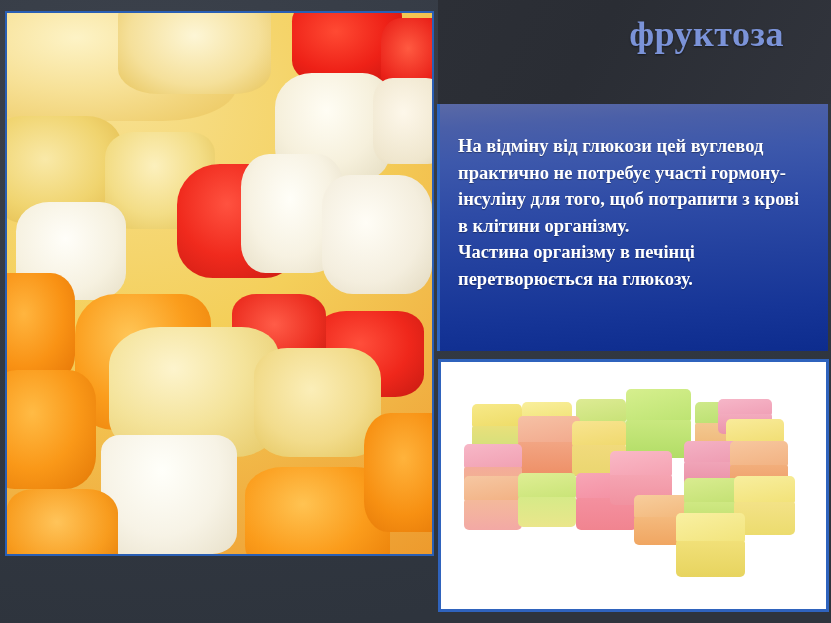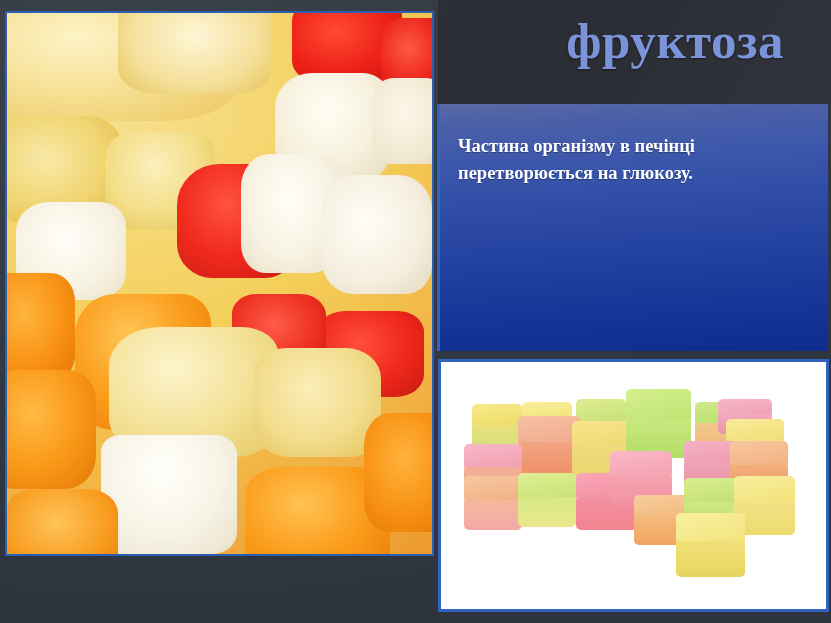--- a/index.html
+++ b/index.html
@@ -55,21 +55,21 @@
     width: 393px;
     height: 104px;
     background: linear-gradient(118deg, #2c2f36 0%, #2a2d34 40%, #31343c 100%);
   }
   #title-text {
     position: absolute;
     left: 438px;
     top: 16px;
     width: 346px;
     text-align: right;
-    font-size: 51px;
+    font-size: 36px;
     font-weight: bold;
     color: #7b93d8;
     letter-spacing: 0.5px;
     line-height: 1;
     text-shadow: 0 1px 2px rgba(0,0,0,0.5);
   }
 
   
   #text-panel {
     position: absolute;
@@ -231,20 +231,21 @@
            background:radial-gradient(ellipse at 45% 38%, #ffc45a 0%, #f89c1e 60%, #e27a07 100%);
            border-radius:24% 28% 24% 26%;"></div>
     </div>
   </div>
 
   <div id="title-band"></div>
   <div id="title-text">фруктоза</div>
 
   <div id="text-panel">
     <div class="body-copy">
+      <p>На відміну від глюкози цей вуглевод практично не потребує участі гормону-інсуліну для того, щоб потрапити з крові в клітини організму.</p>
       <p>Частина організму в печінці перетворюється на глюкозу.</p>
     </div>
   </div>
 
   <div id="sugar-photo" aria-label="colored-sugar-cubes-photo">
     <div class="sugar-canvas">
 
       <div class="cube" style="left:8%;top:17%;width:13%;height:20%;">
         <div class="top" style="background:linear-gradient(170deg,#f7e988,#eedc68);"></div>
         <div class="front" style="background:linear-gradient(180deg,#e9e07a,#cfe07c);"></div>

